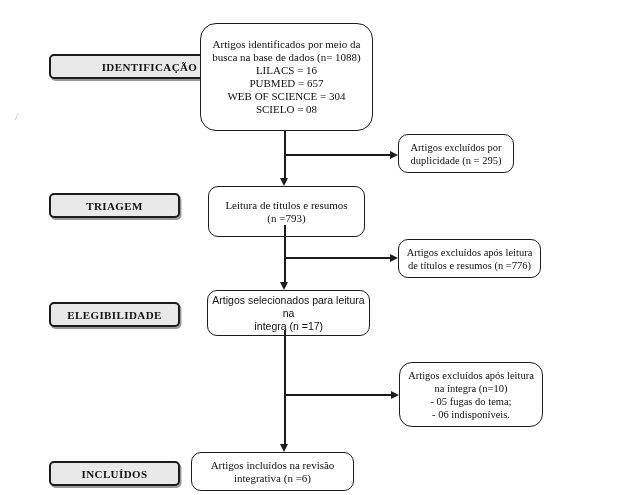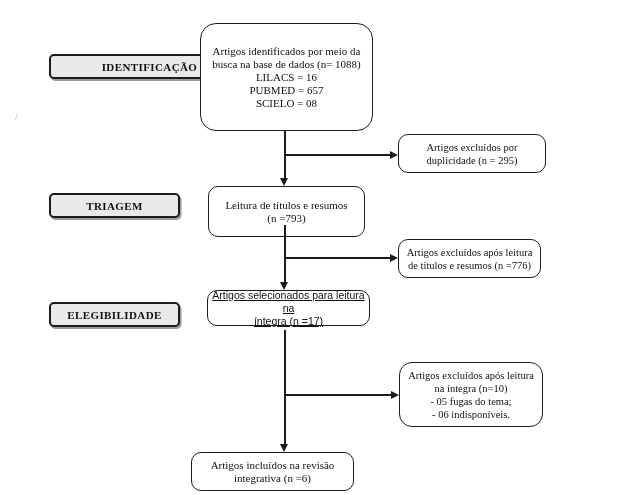--- a/index.html
+++ b/index.html
@@ -44,39 +44,41 @@
   .stray { position:absolute; left:15px; top:110px; font-size:11px; color:#b8b8b8; }
 </style>
 </head>
 <body>
 
 <div class="canvas">
 
   <div class="stage" style="top:54px;padding-left:35px;">IDENTIFICAÇÃO</div>
   <div class="stage" style="top:302px;">ELEGIBILIDADE</div>
   <div class="stage" style="top:193px;">TRIAGEM</div>
+  <div class="stage" style="top:461px;">INCLUÍDOS</div>
 
   <div class="box box-top" style="left:200px; top:23px; width:173px; height:108px;">
     <div class="src-line">Artigos identificados por meio da
 busca na base de dados (n= 1088)</div>
     <div class="src-line">LILACS = 16</div>
     <div class="src-line">PUBMED = 657</div>
+    <div class="src-line">WEB OF SCIENCE = 304</div>
     <div class="src-line">SCIELO = 08</div>
   </div>
 
   <div class="box" style="left:208px; top:186px; width:157px; height:51px;">Leitura de títulos e resumos
 (n =793)</div>
 
-  <div class="box box-sans" style="left:207px; top:290px; width:163px; height:36px;text-decoration:underline;">Artigos selecionados para leitura na
+  <div class="box box-sans" style="left:207px; top:290px; width:163px; height:46px;">Artigos selecionados para leitura na
 íntegra (n =17)</div>
 
   <div class="box" style="left:191px; top:452px; width:163px; height:39px;">Artigos incluídos na revisão
 integrativa (n =6)</div>
 
-  <div class="box box-excl" style="left:398px; top:134px; width:148px; height:39px;">Artigos excluídos por
+  <div class="box box-excl" style="left:398px; top:134px; width:116px; height:39px;">Artigos excluídos por
 duplicidade (n = 295)</div>
 
   <div class="box box-excl" style="left:398px; top:239px; width:143px; height:39px;">Artigos excluídos após leitura
 de títulos e resumos (n =776)</div>
 
   <div class="box box-excl" style="left:399px; top:362px; width:144px; height:65px; border-radius:13px;">Artigos excluídos após leitura
 na íntegra (n=10)
 - 05 fugas do tema;
 - 06 indisponíveis.</div>
 

